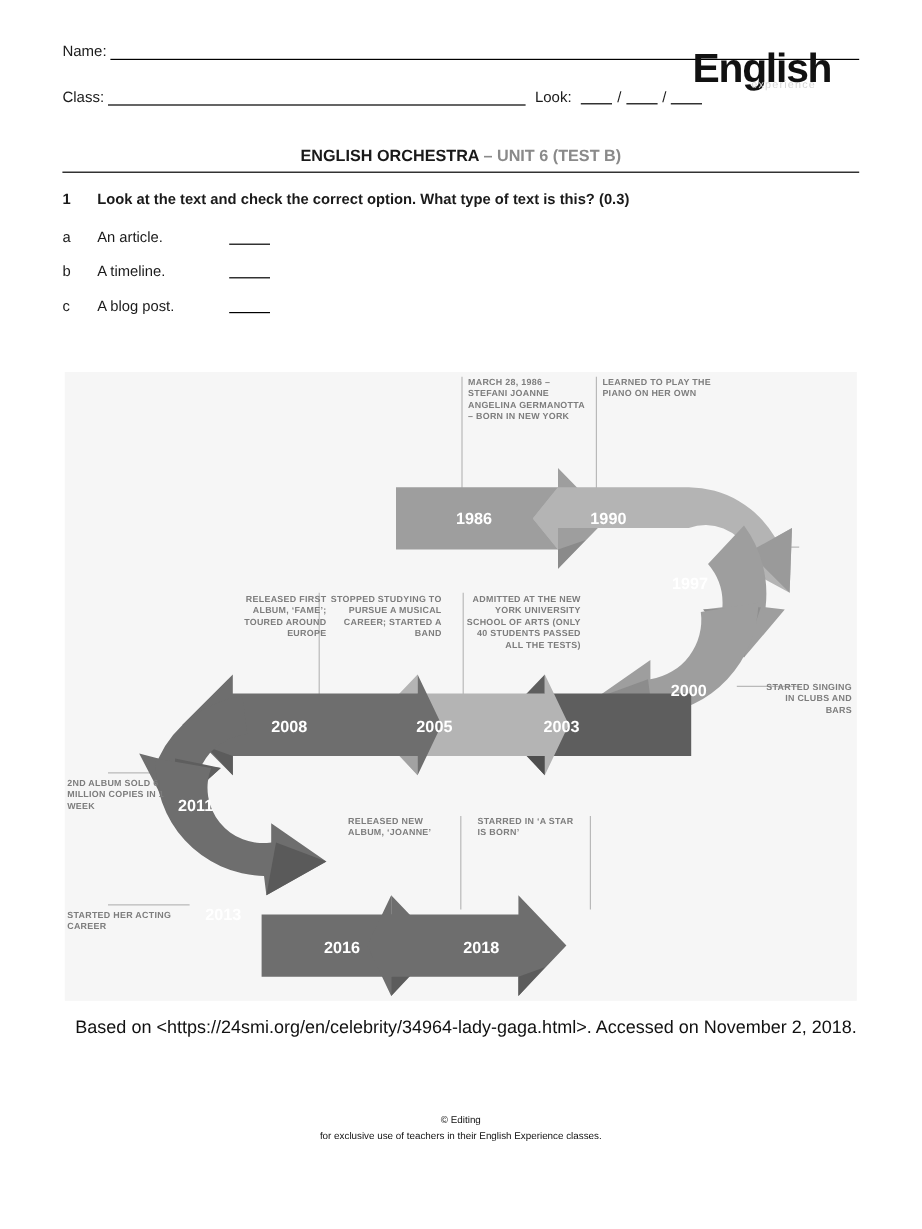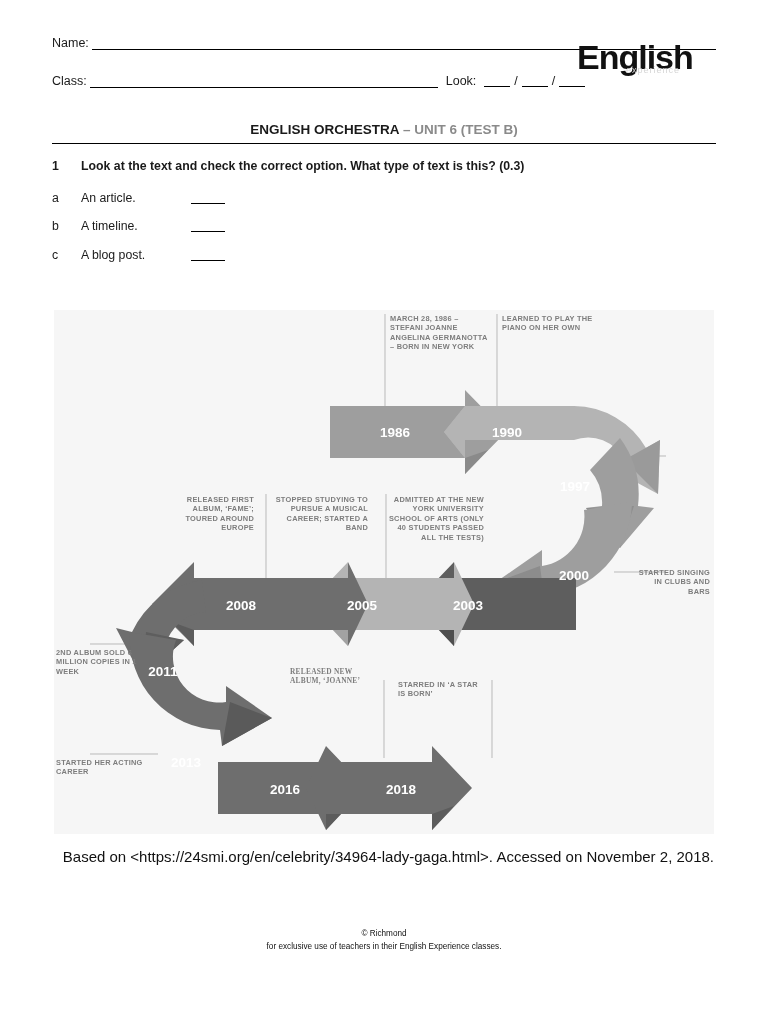--- a/index.html
+++ b/index.html
@@ -198,31 +198,31 @@
 
     <div class="anno l" style="left:448px;top:4px;width:92px;">LEARNED TO PLAY THE PIANO ON HER OWN</div>
 
 
     <div class="anno r" style="left:582px;top:258px;width:74px;">STARTED SINGING IN CLUBS AND BARS</div>
 
     <div class="anno r" style="left:330px;top:185px;width:100px;">ADMITTED AT THE NEW YORK UNIVERSITY SCHOOL OF ARTS (ONLY 40 STUDENTS PASSED ALL THE TESTS)</div>
 
     <div class="anno r" style="left:214px;top:185px;width:100px;">STOPPED STUDYING TO PURSUE A MUSICAL CAREER; STARTED A BAND</div>
 
-    <div class="anno r" style="left:108px;top:185px;width:92px;">RELEASED FIRST ALBUM, ‘FAME’; TOURED AROUND EUROPE</div>
+    <div class="anno r" style="left:126px;top:185px;width:92px;">RELEASED FIRST ALBUM, ‘FAME’; TOURED AROUND EUROPE</div>
 
     <div class="anno l" style="left:2px;top:338px;width:102px;">2ND ALBUM SOLD 6 MILLION COPIES IN 1 WEEK</div>
 
     <div class="anno l" style="left:2px;top:448px;width:100px;">STARTED HER ACTING CAREER</div>
 
-    <div class="anno l" style="left:236px;top:357px;width:84px;font-family:Liberation Serif, serif;">RELEASED NEW ALBUM, ‘JOANNE’</div>
+    <div class="anno l" style="left:236px;top:370px;width:84px;">RELEASED NEW ALBUM, ‘JOANNE’</div>
 
     <div class="anno l" style="left:344px;top:370px;width:84px;">STARRED IN ‘A STAR IS BORN’</div>
   </div>
 
   <div class="caption">Based on &lt;https://24smi.org/en/celebrity/34964-lady-gaga.html&gt;. Accessed on November 2, 2018.</div>
 
   <div class="footer">
-    <div class="cr">© Richmond</div>
+    <div class="cr">© Editing</div>
     <div>for exclusive use of teachers in their English Experience classes.</div>
   </div>
 
 </div>
 
 </body></html>

